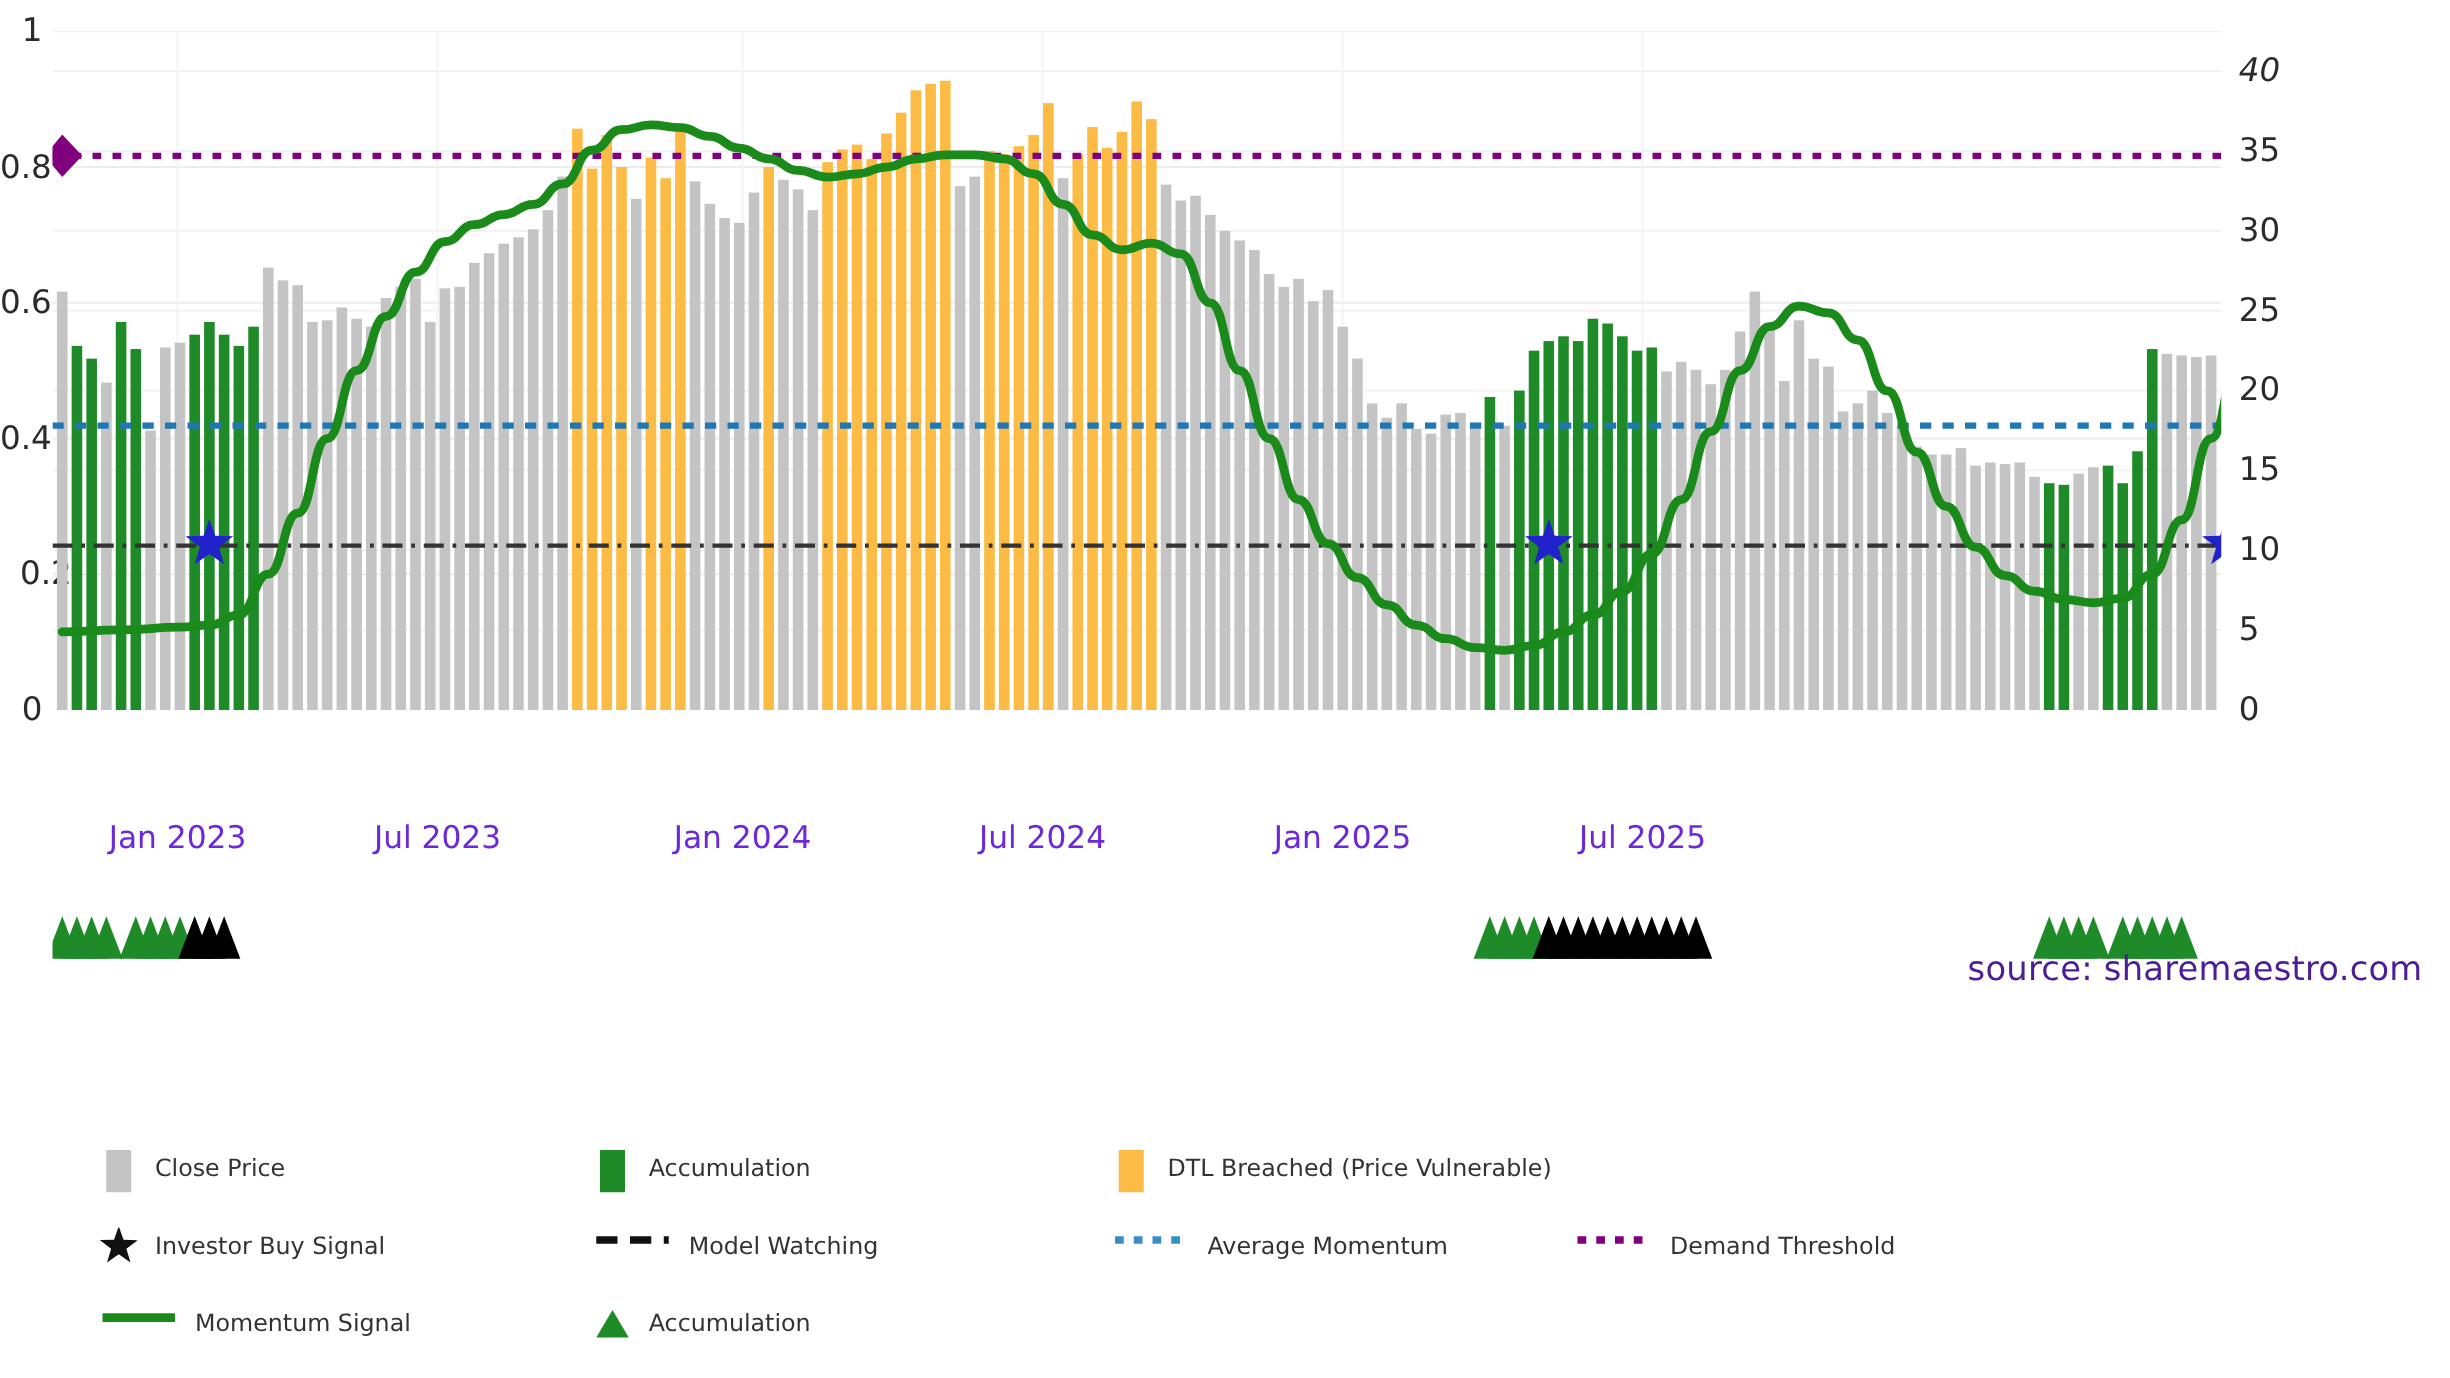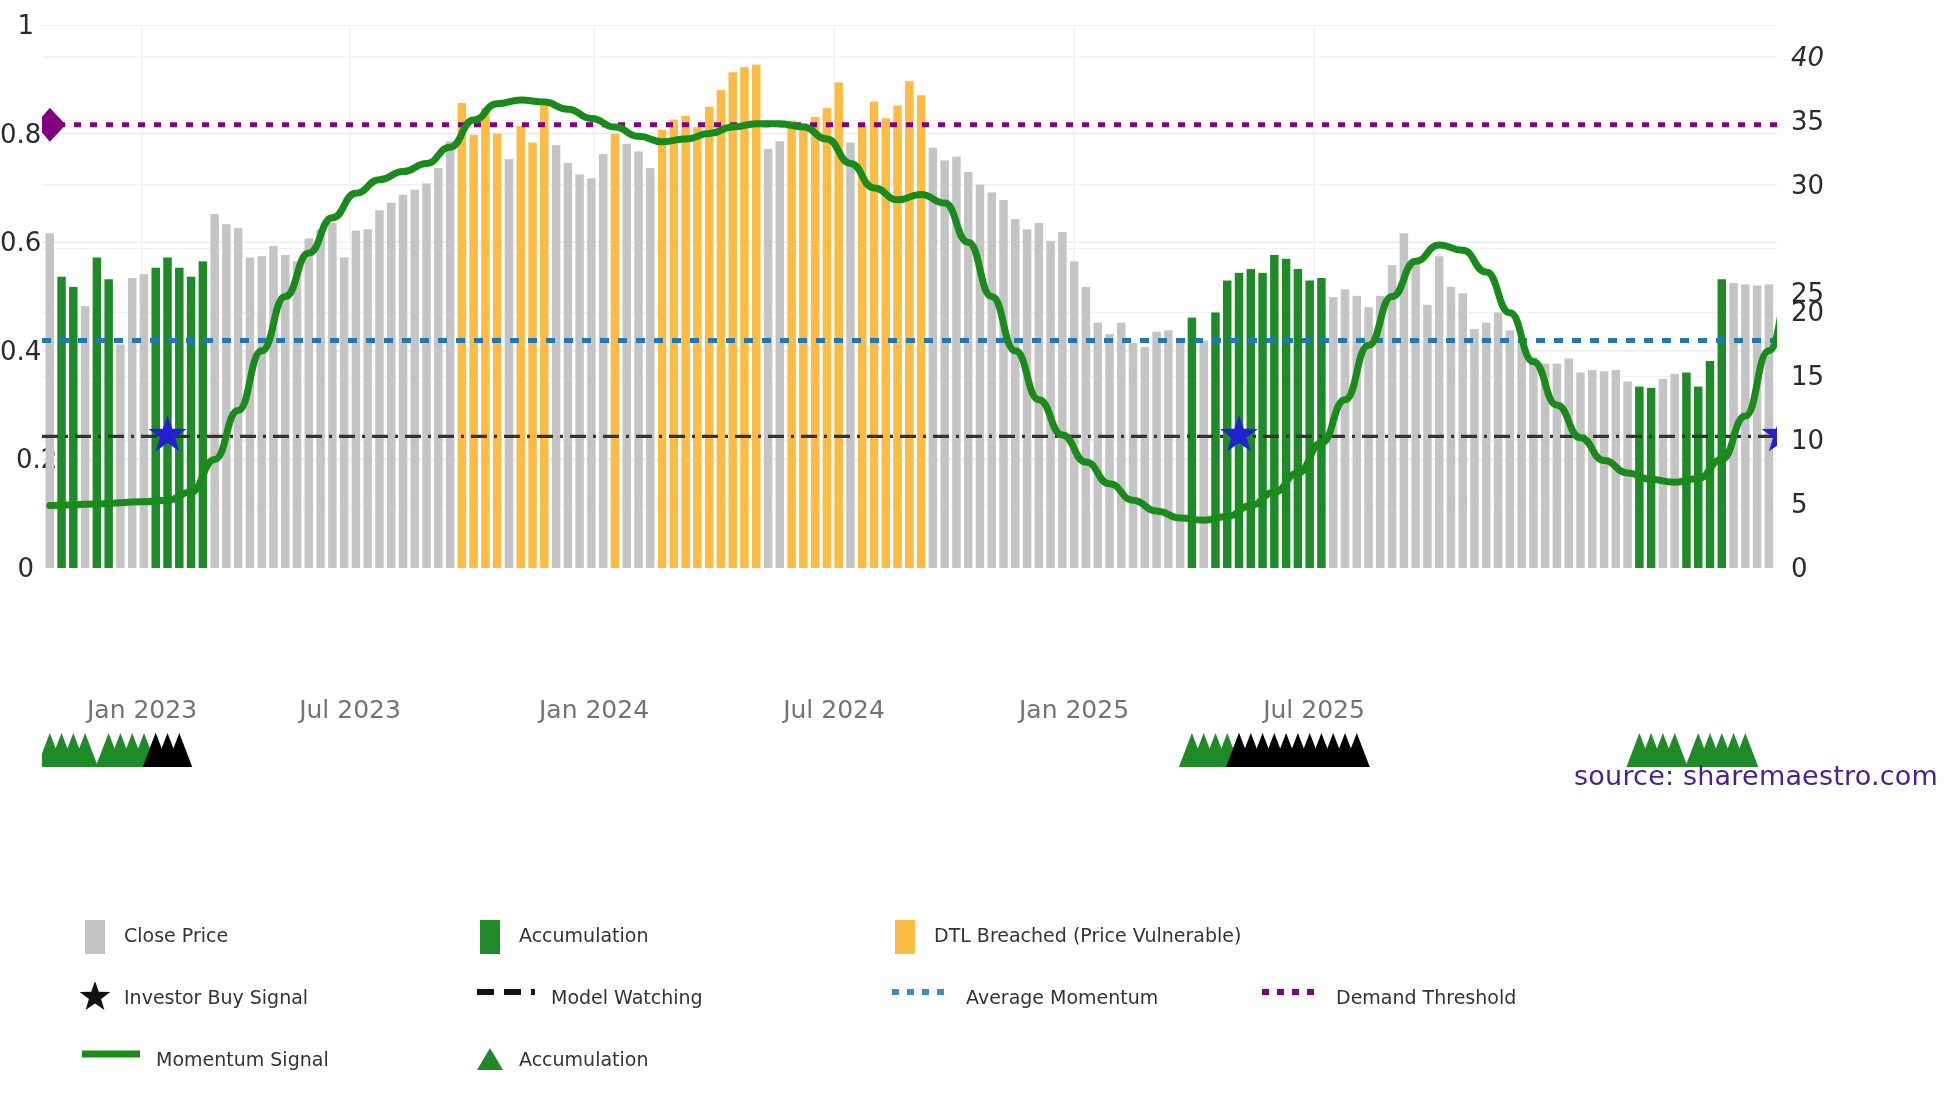--- a/index.html
+++ b/index.html
@@ -8,21 +8,21 @@
 
   .plot{position:absolute;left:42px;top:25px;width:1735px;height:543px;}
   .axis-label{position:absolute;color:#2b2b2b;font-size:26px;line-height:26px;white-space:nowrap;}
   svg{display:block;}
   .legend{position:absolute;left:80px;top:920px;width:1870px;}
   .lg-row{display:flex;width:100%;height:31px;align-items:center;margin-bottom:0px;}
   .lg-cell{display:flex;align-items:center;gap:14px;}
   .lg-text{font-size:19px;color:#333;white-space:nowrap;}
   .sw{width:30px;height:30px;display:inline-block;flex:0 0 30px;position:relative;}
   .src{position:absolute;right:22px;top:760px;font-size:27px;color:#4c1d95;letter-spacing:.2px;}
-  .xtick{position:absolute;top:580px;font-size:25px;color:#737373;transform:translateX(-50%);white-space:nowrap;margin-top:40px;}
+  .xtick{position:absolute;top:580px;font-size:25px;color:#6d28d9;transform:translateX(-50%);white-space:nowrap;}
 </style>
 </head>
 <body>
 
 <div id="root">
 
   <div id="ylefts">
       <div class="axis-label" style="left: 0px; width: 34px; text-align: right; top: 555px;">0</div>
       <div class="axis-label" style="left: 16px; width: 34px; text-align: left; top: 446.4px;">0.2</div>
       <div class="axis-label" style="left: 0px; width: 34px; text-align: right; top: 337.8px;">0.4</div>
@@ -30,21 +30,21 @@
       <div class="axis-label" style="left: 0px; width: 34px; text-align: right; top: 120.6px;">0.8</div>
       <div class="axis-label" style="left: 0px; width: 34px; text-align: right; top: 12px;">1</div>
     </div>
 
   <div id="yrights">
       <div class="axis-label" style="left: 1791px; top: 555px;">0</div>
       <div class="axis-label" style="left: 1791px; top: 491.118px;">5</div>
       <div class="axis-label" style="left: 1791px; top: 427.235px;">10</div>
       <div class="axis-label" style="left: 1791px; top: 363.353px;">15</div>
       <div class="axis-label" style="left: 1791px; top: 299.471px;">20</div>
-      <div class="axis-label" style="left: 1791px; top: 235.588px; margin-top: 44px;">25</div>
+      <div class="axis-label" style="left: 1791px; top: 235.588px;">25</div>
       <div class="axis-label" style="left: 1791px; top: 171.706px;">30</div>
       <div class="axis-label" style="left: 1791px; top: 107.824px;">35</div>
       <div class="axis-label" style="left: 1791px; top: 43.9412px; font-style: italic;">40</div>
     </div>
 
   <div id="xticks">
       <div class="xtick" style="left: 142px; top: 655px;">Jan 2023</div>
       <div class="xtick" style="left: 350px; top: 655px;">Jul 2023</div>
       <div class="xtick" style="left: 594px; top: 655px;">Jan 2024</div>
       <div class="xtick" style="left: 834px; top: 655px;">Jul 2024</div>

